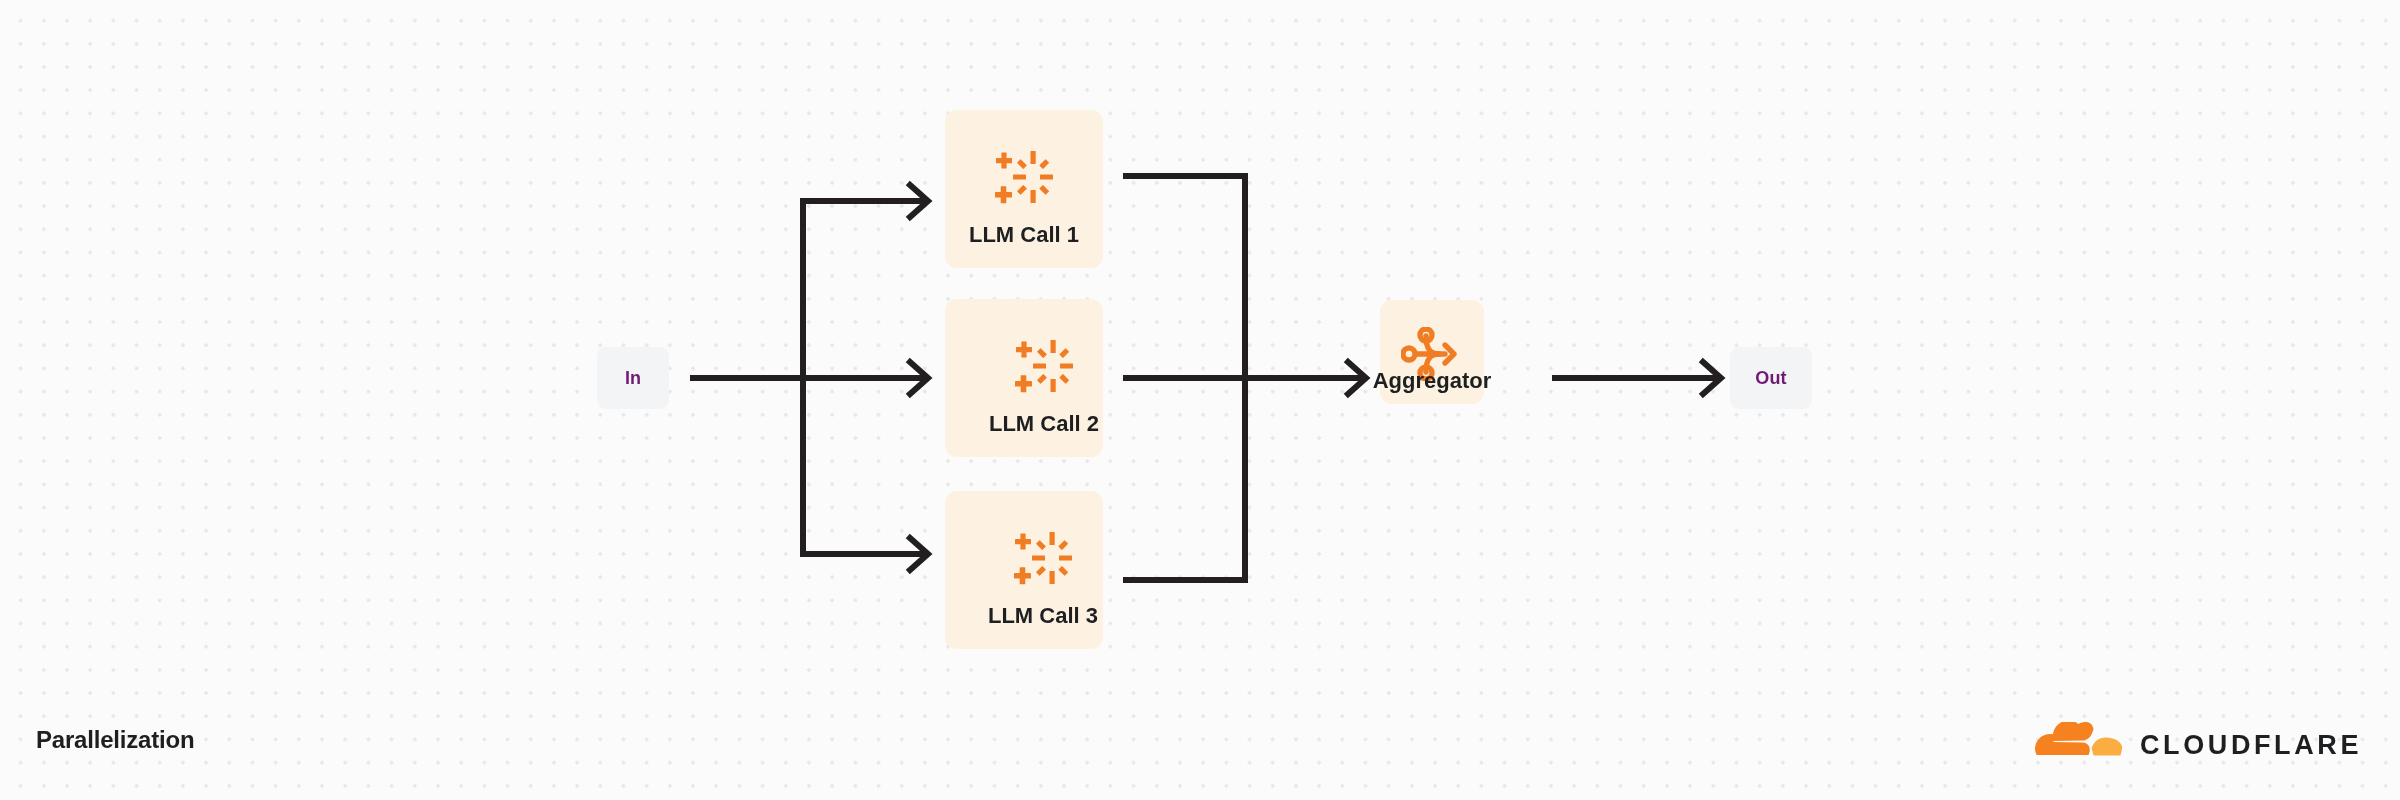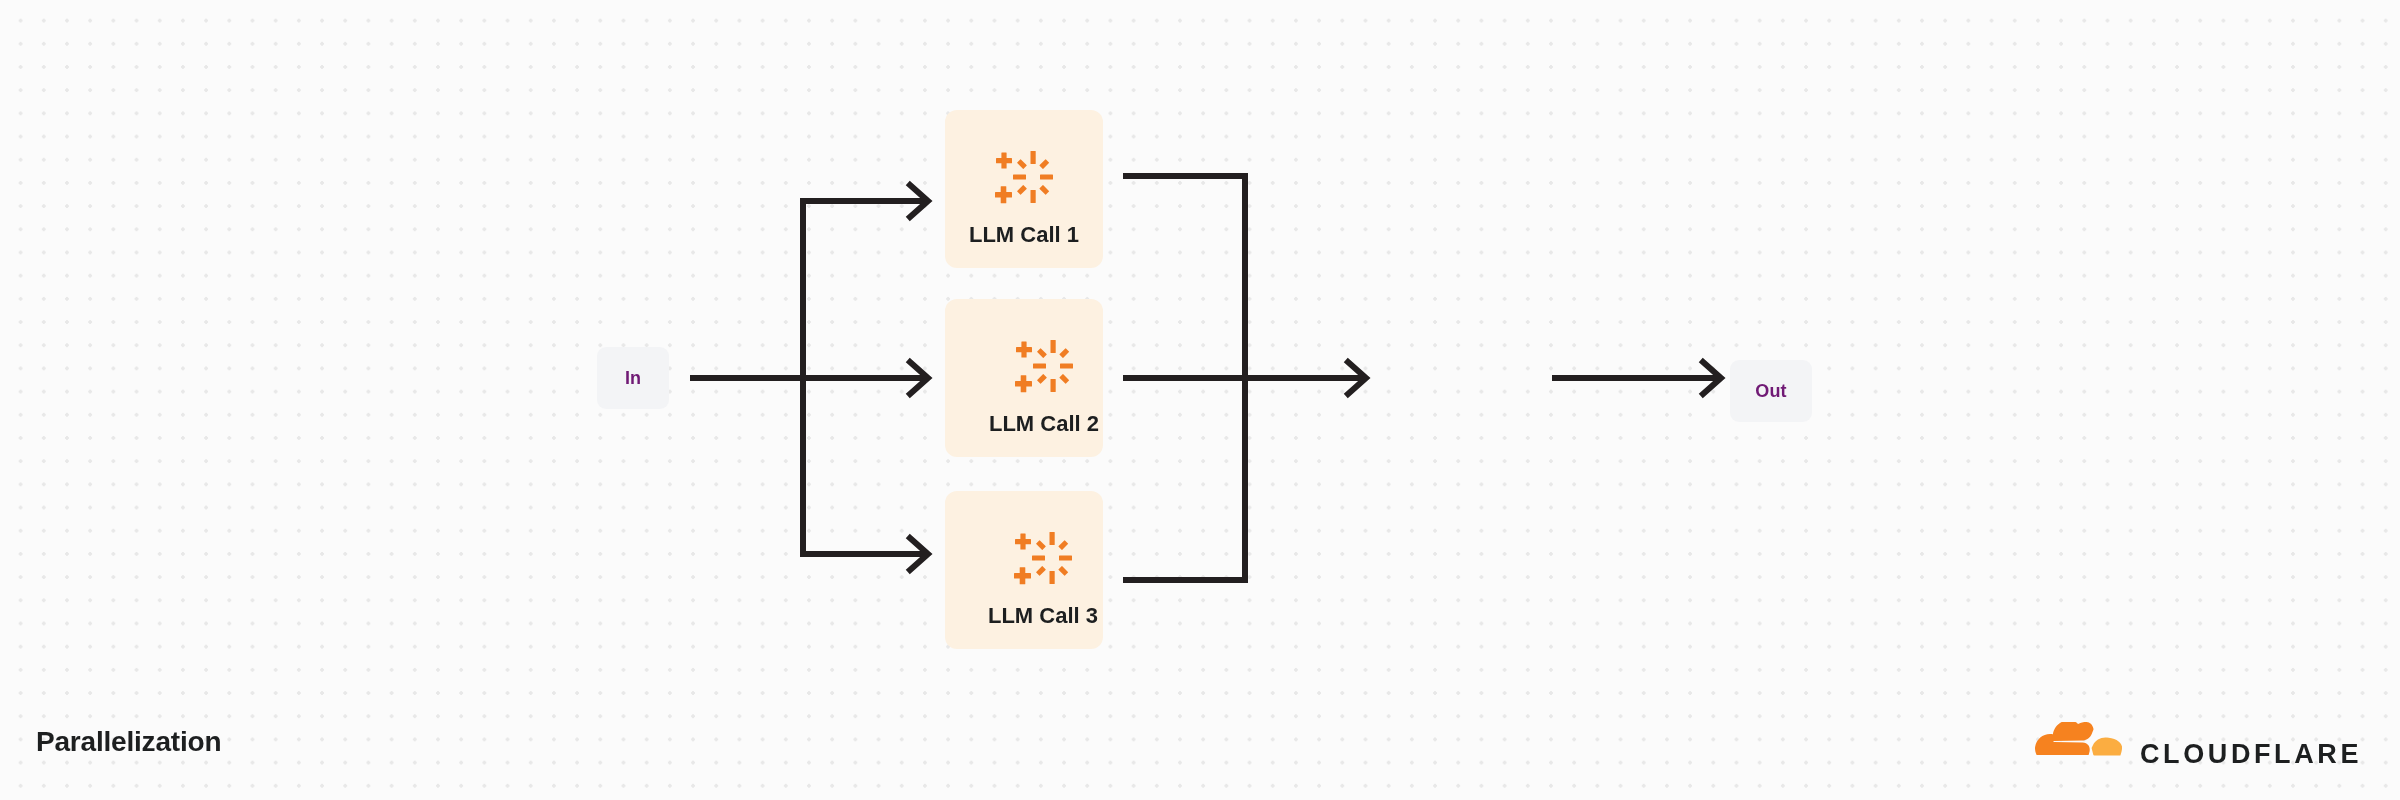--- a/index.html
+++ b/index.html
@@ -93,34 +93,34 @@
     left: 50%;
     transform: translateX(-50%);
     bottom: 12px;
   }
 
   
   #page-title {
     position: absolute;
     left: 36px;
     top: 728px;
-    font-size: 28px;
+    font-size: 24px;
     font-weight: 700;
     color: #1d1f20;
     letter-spacing: -0.2px;
     line-height: 1;
   }
 
   
   #brand {
     position: absolute;
     right: 38px;
     top: 722px;
     display: flex;
-    align-items: flex-end;
+    align-items: center;
     gap: 13px;
   }
   #brand .brand-text {
     font-size: 27px;
     font-weight: 700;
     letter-spacing: 3.6px;
     color: #1d1f20;
     line-height: 1;
   }
 </style>
@@ -248,22 +248,42 @@
           <rect x="24.4" y="11.5" width="9" height="5.2" rx="0.5" transform="rotate(45 28.9 14.1)"></rect>
           <rect x="46.8" y="11.5" width="9" height="5.2" rx="0.5" transform="rotate(-45 51.3 14.1)"></rect>
           <rect x="24.4" y="37.3" width="9" height="5.2" rx="0.5" transform="rotate(-45 28.9 39.9)"></rect>
           <rect x="46.8" y="37.3" width="9" height="5.2" rx="0.5" transform="rotate(45 51.3 39.9)"></rect>
         </g>
       </svg>
     </span>
     <span class="label">LLM Call 3</span>
   </div>
 
-
-  <div class="node terminal" style="left:1730px; top:360px; width:82px;">
+  <div class="node card aggregator" style="left:1380px; top:300px;">
+    <span class="icon-wrap">
+      <svg width="62" height="54" viewBox="0 0 62 54" xmlns="http://www.w3.org/2000/svg">
+        <g fill="none" stroke="#f07d23" stroke-width="5.4" stroke-linecap="round" stroke-linejoin="round">
+
+          <path d="M 25 9 C 25 23 30 27 38 27"></path>
+          <path d="M 25 45 C 25 31 30 27 38 27"></path>
+          <path d="M 16 27 L 44 27"></path>
+
+          <path d="M 44 18 L 53 27 L 44 36"></path>
+        </g>
+        <g fill="none" stroke="#f07d23" stroke-width="5.4">
+          <circle cx="25" cy="8" r="6"></circle>
+          <circle cx="25" cy="46" r="6"></circle>
+          <circle cx="8" cy="27" r="6"></circle>
+        </g>
+      </svg>
+    </span>
+    <span class="label">Aggregator</span>
+  </div>
+
+  <div class="node terminal" style="left:1730px; top:347px; width:82px;">
     <span class="label">Out</span>
   </div>
 
   <div id="page-title">Parallelization</div>
 
   <div id="brand">
     <span>
       <svg width="96" height="42" viewBox="0 0 96 42" xmlns="http://www.w3.org/2000/svg">
 
         <path fill="#fbad41" d="M 74.5 15.5 C 69.0 15.5 64.2 18.6 61.9 23.2

